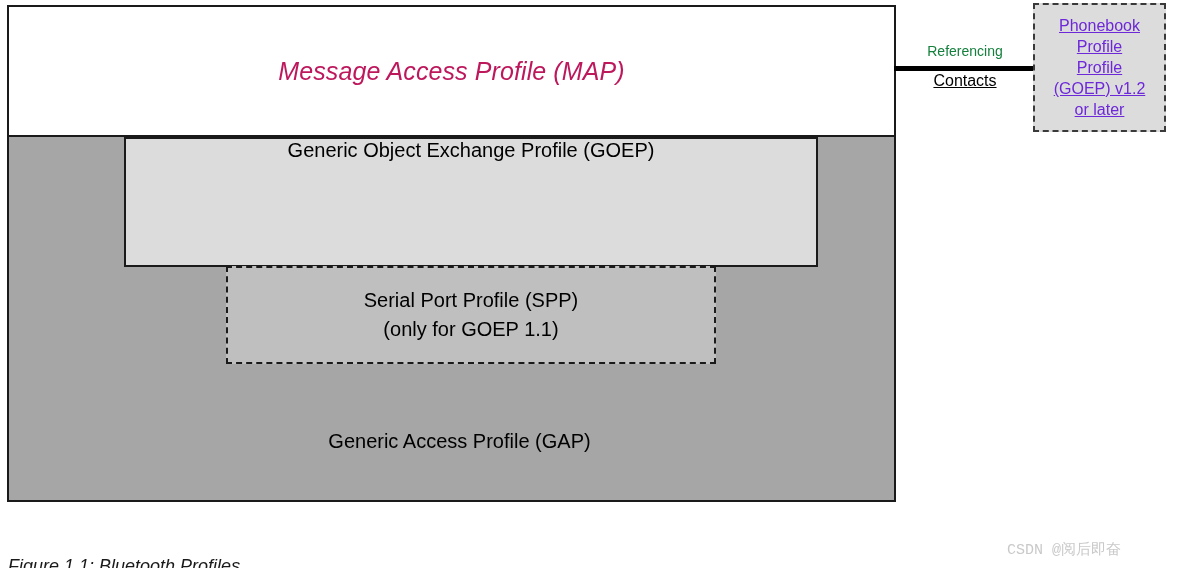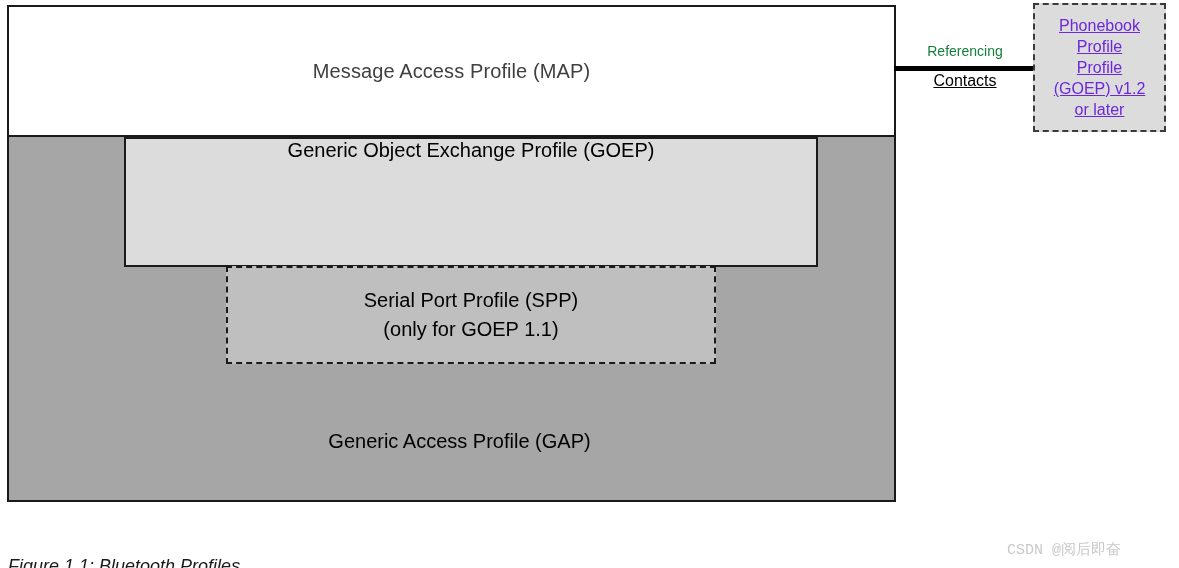--- a/index.html
+++ b/index.html
@@ -39,23 +39,24 @@
     width: 889px;
     height: 132px;
     box-sizing: border-box;
     border: 2px solid #1a1a1a;
     background: #ffffff;
     display: flex;
     align-items: center;
     justify-content: center;
   }
   .map-label {
-    font-size: 20px;
-    color: #404040;
+    font-size: 25px;
+    color: #be185d;
     letter-spacing: 0.1px;
+    font-style: italic;
   }
 
   
   .goep-box {
     position: absolute;
     left: 124px;
     top: 137px;
     width: 694px;
     height: 130px;
     box-sizing: border-box;

